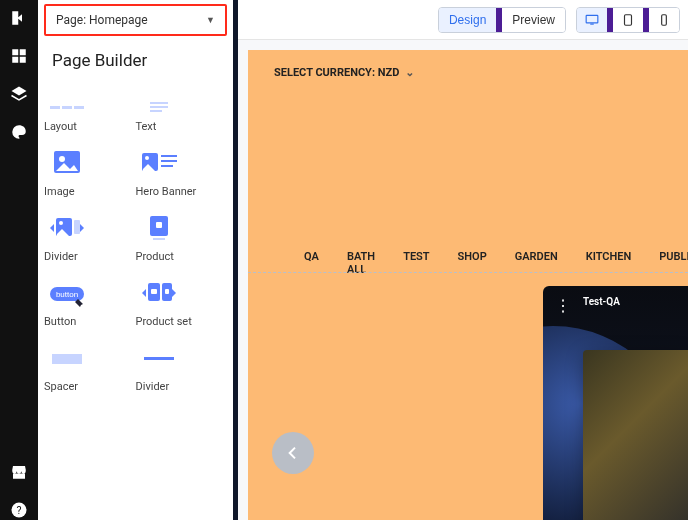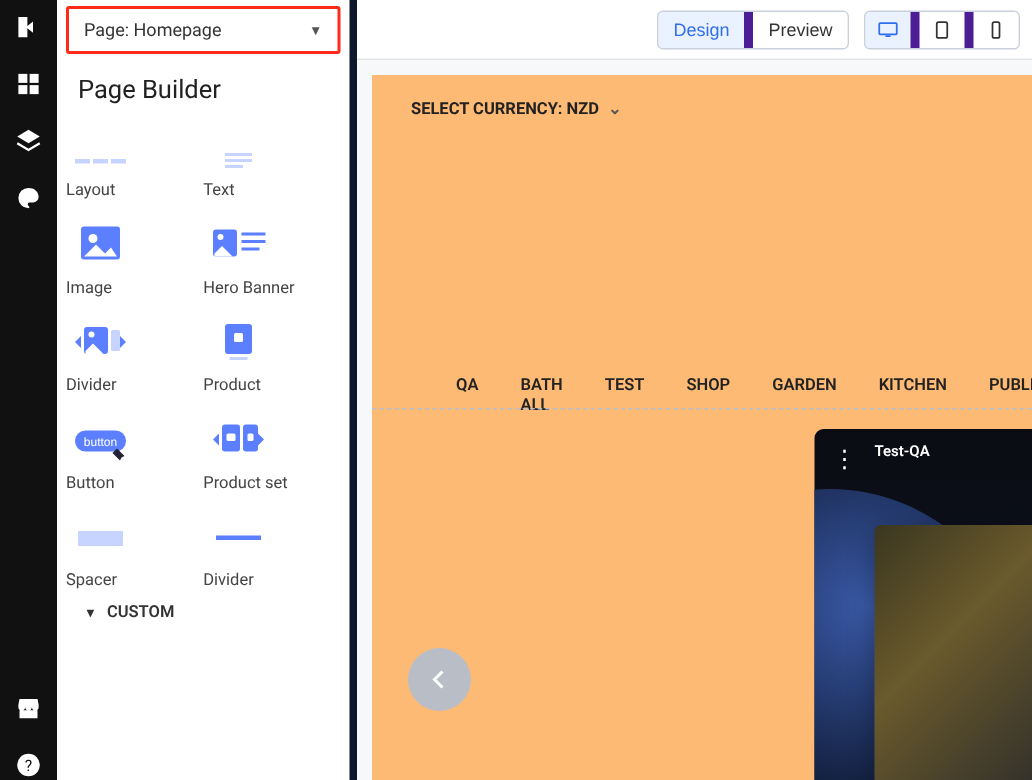--- a/index.html
+++ b/index.html
@@ -225,23 +225,20 @@
         <div class="widget w-divider">
           <div class="thumb">
               <svg viewBox="0 0 46 36">
                 <rect class="ico-blue" x="8" y="17" width="30" height="3"></rect>
               </svg>
             </div>
           <span class="label">Divider</span>
         </div>
 
       </div>
-      <div class="custom-head">
-        <span>CUSTOM</span>
-      </div>
     </div>
   </div>
 
   <div class="canvas-area">
     <div class="canvas-top">
       <div class="seg">
         <button class="active">Design</button>
         <button>Preview</button>
       </div>
       <div class="seg icons">

